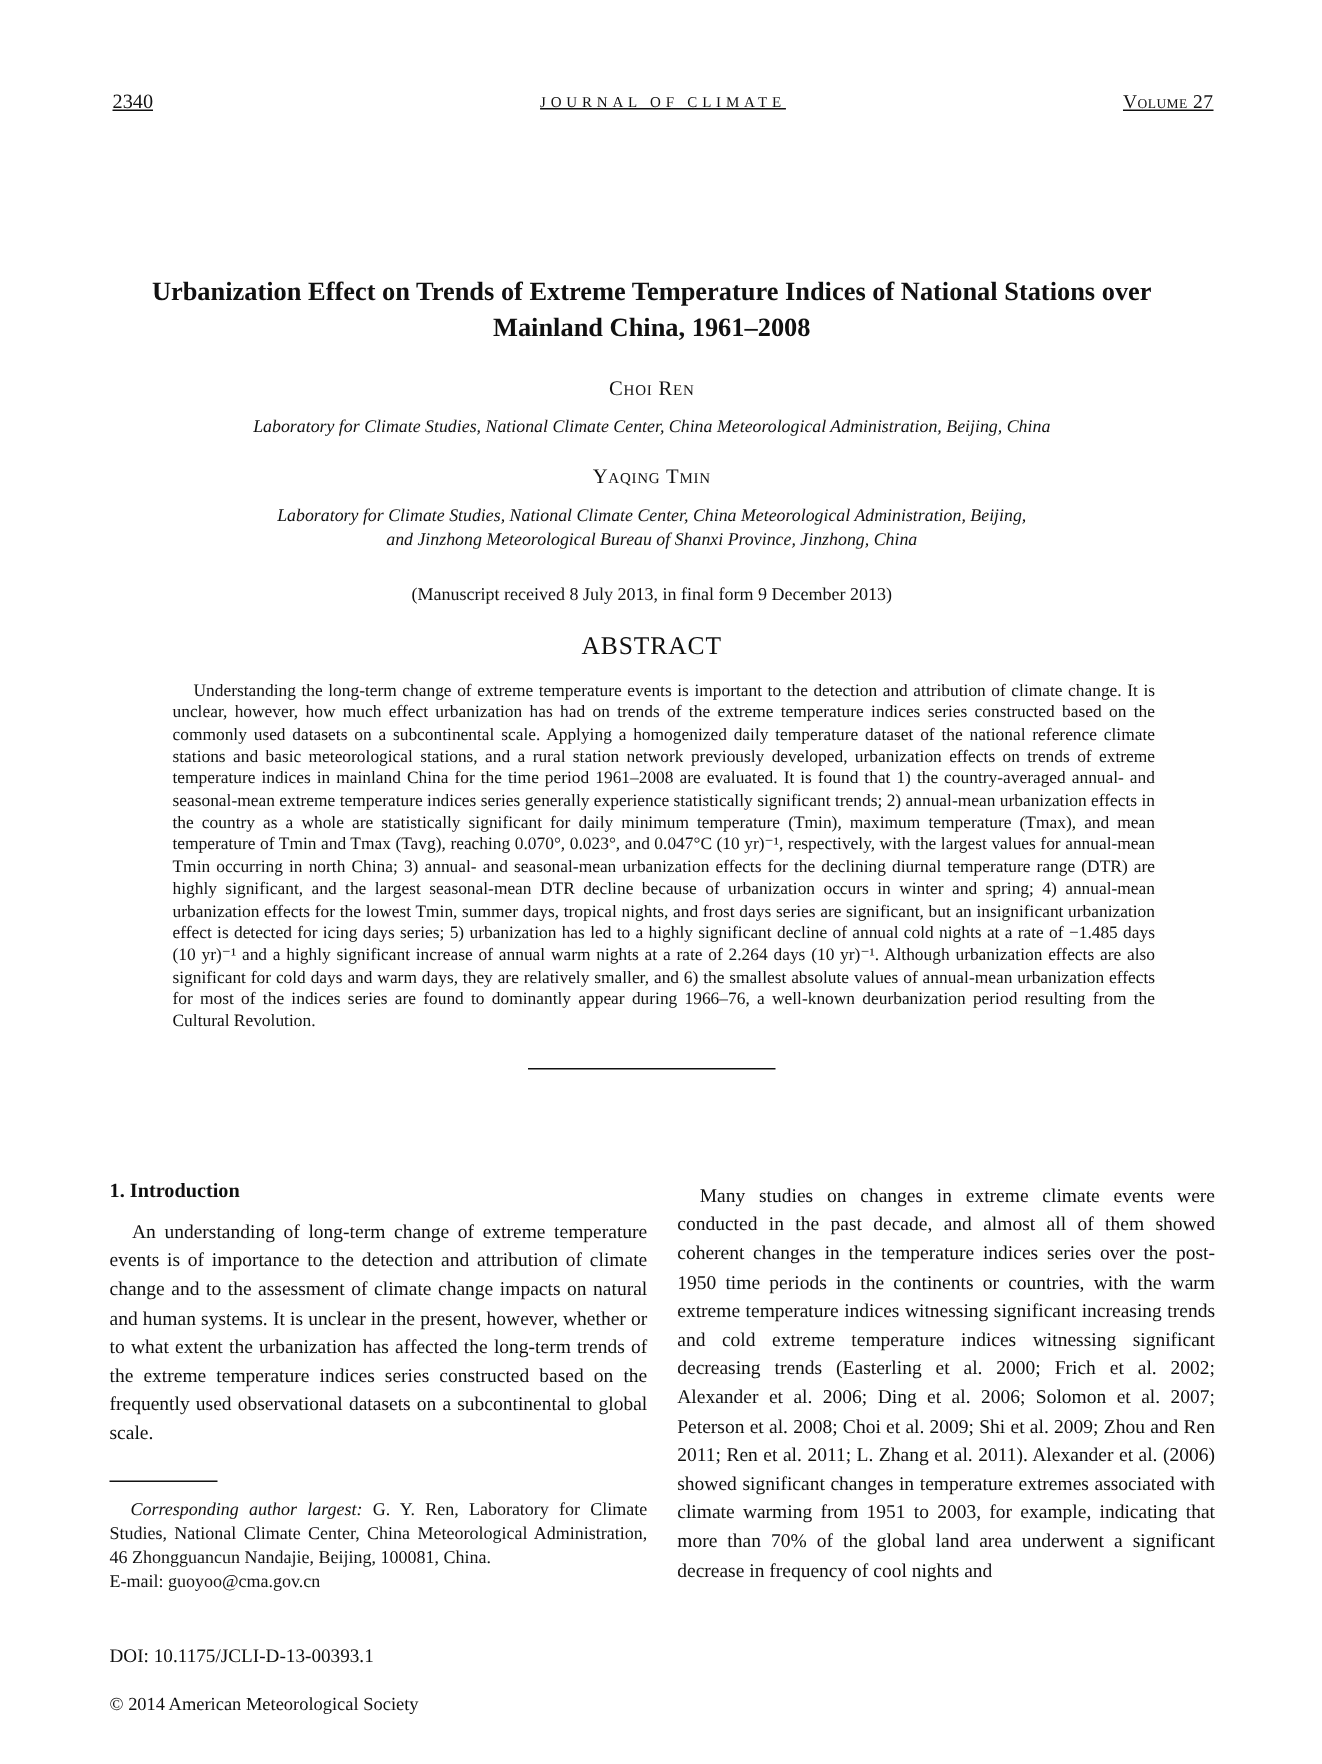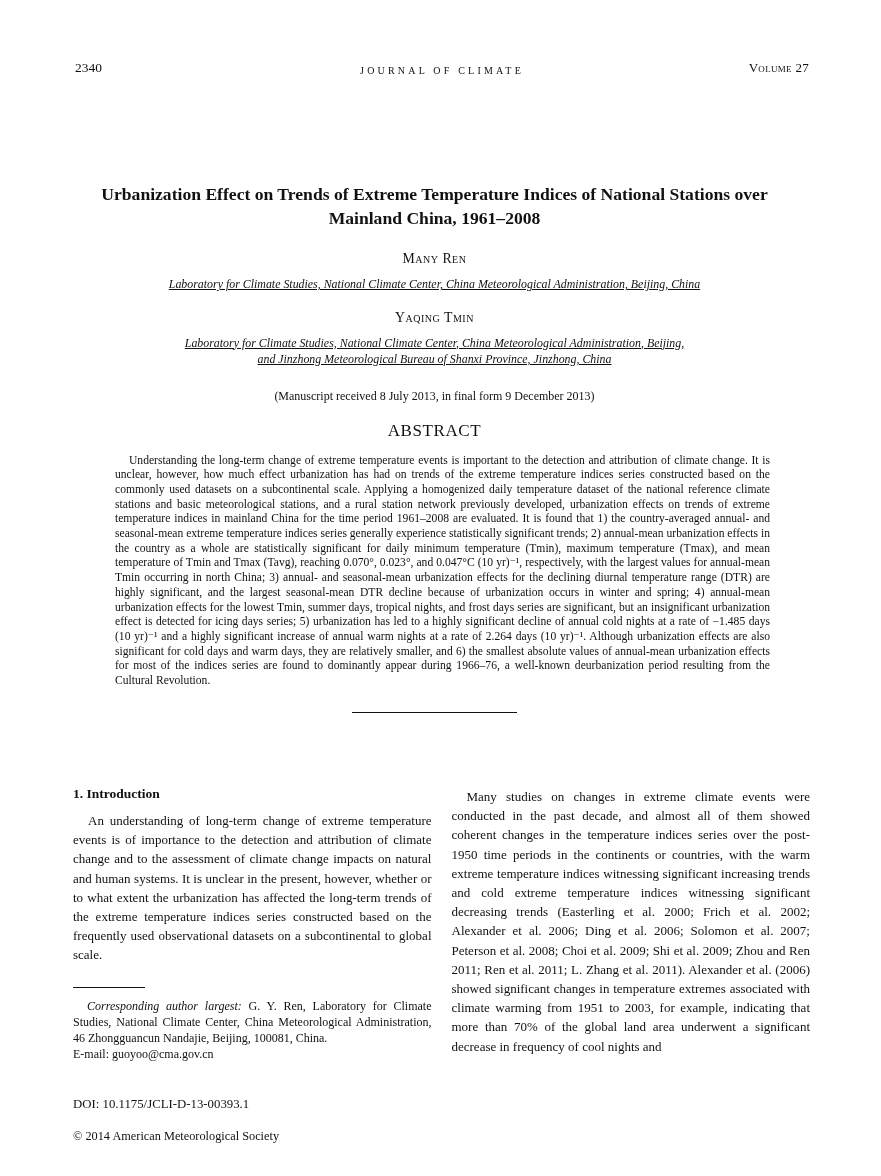--- a/index.html
+++ b/index.html
@@ -11,21 +11,22 @@
     color: #111111;
     font-family: "Liberation Serif", "DejaVu Serif", serif;
     overflow: hidden;
   }
 
   
   .running-header {
     position: absolute;
     top: 60px; left: 75px; right: 72px;
     display: flex;
-    align-items: flex-end;
+    align-items: center;
+    text-decoration: underline;
   }
   .running-header .page-num { width: 140px; font-size: 13.5px; }
   .running-header .journal {
     flex: 1; text-align: center;
     font-size: 10px; letter-spacing: 3.2px;
   }
   .running-header .volume {
     width: 140px; text-align: right;
     font-size: 13px; font-variant-caps: small-caps; letter-spacing: 0.3px;
   }
@@ -38,21 +39,21 @@
     font-size: 17.6px; font-weight: bold; line-height: 24px;
   }
   .author-name {
     margin-top: 21px;
     text-align: center;
     font-size: 13.8px; font-variant-caps: small-caps; letter-spacing: 0.5px;
   }
   .author-aff {
     margin: 9px auto 0 auto; max-width: 628px;
     text-align: center;
-    font-style: italic; font-size: 11.9px; line-height: 16.5px; text-decoration: underline;
+    font-style: italic; font-size: 11.9px; line-height: 16.5px;
   }
   .author-name + .author-aff + .author-name { margin-top: 17px; }
   .manuscript-note {
     margin-top: 21px; text-align: center; font-size: 12px;
   }
   .abstract-heading {
     margin-top: 17px; text-align: center;
     font-size: 17px; letter-spacing: 0.6px; font-family: Liberation Serif, serif;
   }
   .abstract-text {
@@ -109,21 +110,21 @@
 
   <div class="running-header">
     <span class="page-num">2340</span>
     <span class="journal">JOURNAL OF CLIMATE</span>
     <span class="volume">Volume 27</span>
   </div>
 
   <div class="front">
     <h1 class="article-title">Urbanization Effect on Trends of Extreme Temperature Indices of National Stations over Mainland China, 1961–2008</h1>
 
-    <div class="author-name">Many Ren</div>
+    <div class="author-name">Choi Ren</div>
     <div class="author-aff">
       <div>Laboratory for Climate Studies, National Climate Center, China Meteorological Administration, Beijing, China</div>
     </div>
 
     <div class="author-name">Yaqing Tmin</div>
     <div class="author-aff">
       <div>Laboratory for Climate Studies, National Climate Center, China Meteorological Administration, Beijing,</div>
       <div>and Jinzhong Meteorological Bureau of Shanxi Province, Jinzhong, China</div>
     </div>
 

